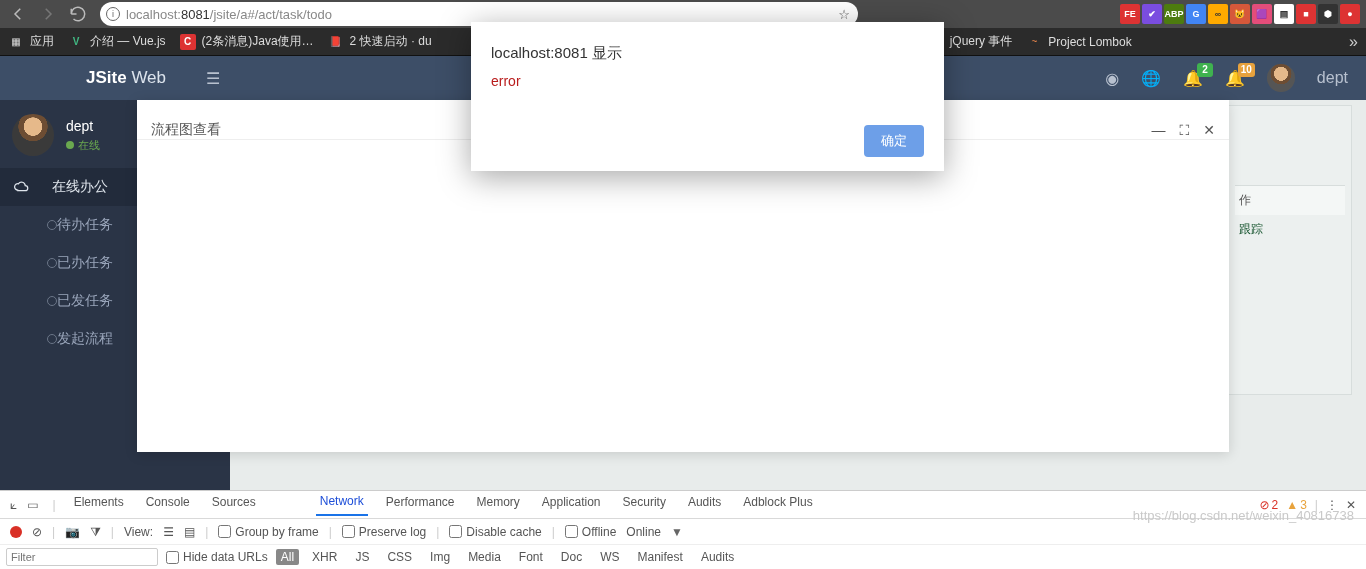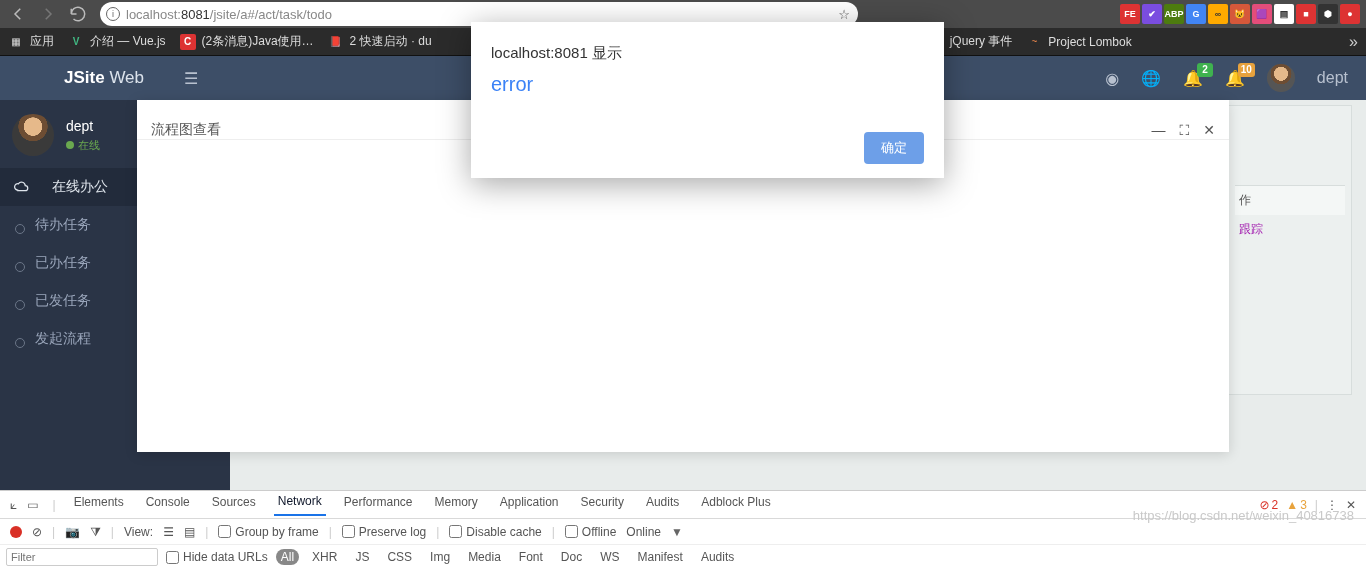--- a/index.html
+++ b/index.html
@@ -16,78 +16,78 @@
   .ext-icons { display:flex; align-items:center; margin-left:auto; gap:2px; }
   .ext { width:20px; height:20px; border-radius:2px; font-size:9px; font-weight:bold; display:flex; align-items:center; justify-content:center; color:#fff; }
 
   .bm-bar { height:28px; background:#2b2b2b; border-bottom:1px solid #111; display:flex; align-items:center; gap:14px; padding:0 8px; font-size:12px; color:#ddd; }
   .bm-item { display:flex; align-items:center; gap:6px; cursor:pointer; white-space:nowrap; }
   .bm-ic { width:16px; height:16px; display:flex; align-items:center; justify-content:center; font-size:10px; border-radius:2px; }
   .bm-more { margin-left:auto; color:#ccc; font-size:16px; cursor:pointer; }
 
   
   .app-header { height:44px; background:#3d4e67; display:flex; align-items:center; padding:0 18px; color:#c8d0dc; gap:12px; }
-  .brand { font-size:17px; color:#dce3ec; margin-left:46px;}
+  .brand { font-size:17px; color:#dce3ec; margin-left:68px;}
   .brand b { color:#fff; }
   .ham { margin-left:28px; cursor:pointer; color:#b8c1cf;}
   .hdr-right { margin-left:auto; display:flex; align-items:center; gap:22px; color:#b8c1cf; }
   .hdr-ic { position:relative; cursor:pointer; }
   .badge { position:absolute; top:-6px; right:-10px; min-width:16px; height:14px; padding:0 3px; border-radius:3px; font-size:10px; font-weight:bold; display:flex; align-items:center; justify-content:center; color:#fff; }
   .avatar-sm { width:28px; height:28px; border-radius:50%; background:radial-gradient(circle at 50% 35%, #e6b98a 30%, #6d4d33 31%, #6d4d33 45%, #555 46%); }
 
   
   .app-body { display:flex; height:calc(100% - 100px - 79px); } 
   .sidebar { width:230px; background:#2a3446; color:#9aa6bb; font-size:14px; }
   .sb-user { display:flex; align-items:center; gap:12px; padding:14px 12px 12px 12px; }
   .avatar-med { width:42px; height:42px; border-radius:50%; background:radial-gradient(circle at 50% 30%, #e6b98a 25%, #6d4d33 26%, #6d4d33 40%, #3a3a3a 41%);}
   .sb-user .name { color:#fff; font-size:14px; }
   .sb-user .status { color:#6aa84f; font-size:11px; margin-top:4px; display:flex; align-items:center; gap:4px; }
   .sb-user .status::before{content:'';width:8px;height:8px;border-radius:50%;background:#6aa84f;}
   .sb-cat { padding:10px 14px; display:flex; align-items:center; gap:10px; cursor:pointer; }
   .sb-cat.active { background:#222b3b; color:#dfe5ec;gap:23px; }
-  .sb-sub { padding:10px 14px 10px 15px; display:flex; align-items:flex-end; gap:10px; cursor:pointer; }
+  .sb-sub { padding:10px 14px 10px 47px; display:flex; align-items:center; cursor:pointer; }
   .sb-sub .o{ width:10px; height:10px; border:1.5px solid #6b7688; border-radius:50%;}
   .sb-cat svg, .sb-sub svg { width:15px; height:15px; }
 
   
   .content { flex:1; background:#e8eceb; position:relative; }
 
   
   .panel { position:absolute; left:137px; top:100px; width:1092px; height:352px; background:#fff; box-shadow:0 2px 12px rgba(0,0,0,.15); }
   .panel-head { height:40px; display:flex; align-items:flex-end; padding:0 14px; font-size:14px; color:#555; border-bottom:1px solid #eee;}
   .panel-ctrls { margin-left:auto; display:flex; gap:14px; color:#555; }
   .panel-ctrls span{cursor:pointer;}
 
   
   .peek { position:absolute; left:1228px; top:105px; width:124px; height:290px; background:#ecf0ef; border:1px solid #d7dddc; font-size:12px; color:#555; padding:4px 6px;}
-  .peek a { color:#a21caf; text-decoration:none; }
+  .peek a { color:#14532d; text-decoration:none; }
 
   
   .js-alert { position:absolute; left:459px; top:22px; width:473px; background:#fff; box-shadow:0 6px 30px rgba(0,0,0,.35); border-radius:0; padding:22px 20px 14px 20px; z-index:50;margin-left:12px;}
   .js-alert .t { font-size:15px; color:#333; margin-bottom:10px;}
-  .js-alert .m { font-size:20px; color:#3b82f6; }
+  .js-alert .m { font-size:14px; color:#b91c1c; }
   .js-alert .btn { margin-top:36px; margin-left:auto; display:block; width:60px; height:32px; background:#6d9fe8; color:#fff; border:none; border-radius:4px; font-size:13px; cursor:pointer;}
 
   
   .devtools { position:absolute; bottom:0; left:0; width:100%; height:79px; background:#fff; border-top:1px solid #ccc; font-size:12px; color:#555; }
   .dt-tabs { height:28px; display:flex; align-items:center; gap:14px; padding:0 10px; border-bottom:1px solid #d9d9d9; }
   .dt-pick { display:flex; gap:10px; }
   .dt-tab { padding:0 4px 6px 4px; cursor:pointer; }
-  .dt-tab.active { color:#0f172a; border-bottom:2px solid #1a73e8; }
+  .dt-tab.active { color:#1d4ed8; border-bottom:2px solid #1a73e8;margin-left:42px; }
   .dt-right { margin-left:auto; display:flex; align-items:center; gap:8px;}
   .dt-err { color:#d93026; display:flex; align-items:center; gap:2px;}
   .dt-warn{ color:#e8a33d; display:flex; align-items:center; gap:2px;}
   .dt-row2 { height:26px; display:flex; align-items:center; gap:10px; padding:0 10px; border-bottom:1px solid #eee;}
   .rec-dot{width:12px;height:12px;border-radius:50%;background:#d93026;}
   .chk{display:flex;align-items:center;gap:4px;}
   .chk input{margin:0;}
   .tri{color:#666;}
   .dt-row3 { height:24px; display:flex; align-items:center; gap:8px; padding:0 6px; }
   .filter-in{ width:152px; height:18px; border:1px solid #ccc; border-radius:2px; font-size:11px; padding:0 4px;}
-  .pill{padding:1px 5px;border-radius:8px;cursor:pointer;}
+  .pill{padding:1px 5px;border-radius:2px;cursor:pointer;}
   .pill.sel{background:#888;color:#fff;}
   .watermark{position:absolute;right:12px;bottom:46px;color:#c9c9c9;font-size:13px;}
 </style>
 </head>
 <body>
 
 <div class="browser-toolbar">
   <div class="chrome-btn">
       <svg viewBox="0 0 24 24" fill="none" stroke="#bbb" stroke-width="2">
         <path d="M15 5l-7 7 7 7"></path>

